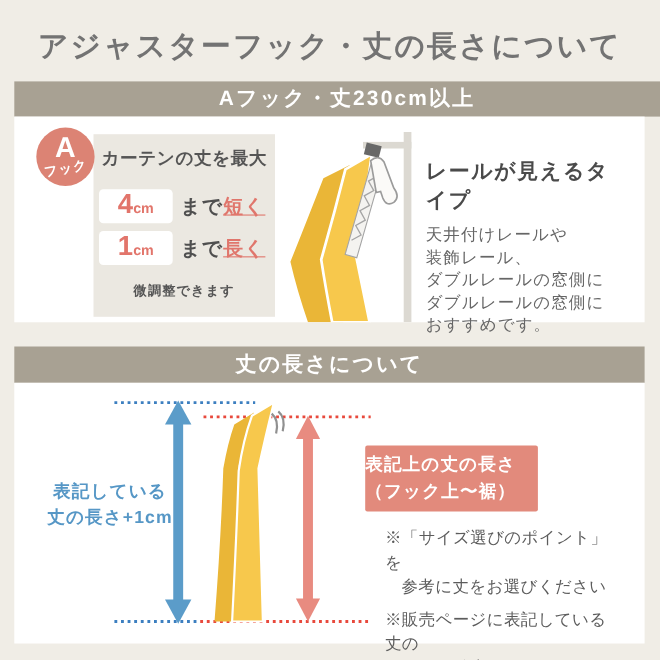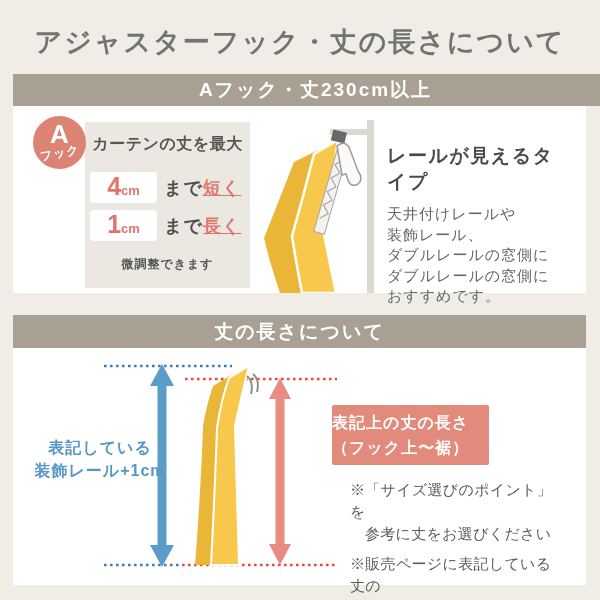--- a/index.html
+++ b/index.html
@@ -152,21 +152,21 @@
 
     <g fill="#e88b80">
       <polygon points="267,30 256,51 278,51"></polygon>
       <rect x="262.5" y="49" width="9" height="150"></rect>
       <polygon points="267,217 256,196 278,196"></polygon>
     </g>
   </svg>
 
   <div class="abs total-label">
     <div>表記している</div>
-    <div>装飾レール+1cm</div>
+    <div>丈の長さ+1cm</div>
   </div>
 
   <div class="abs pink-box">
     <div class="pink-line">表記上の丈の長さ</div>
     <div class="pink-line">（フック上〜裾）</div>
   </div>
 
   <div class="abs notes">
     <div class="note">
       <div class="note-line">※「サイズ選びのポイント」を</div>

